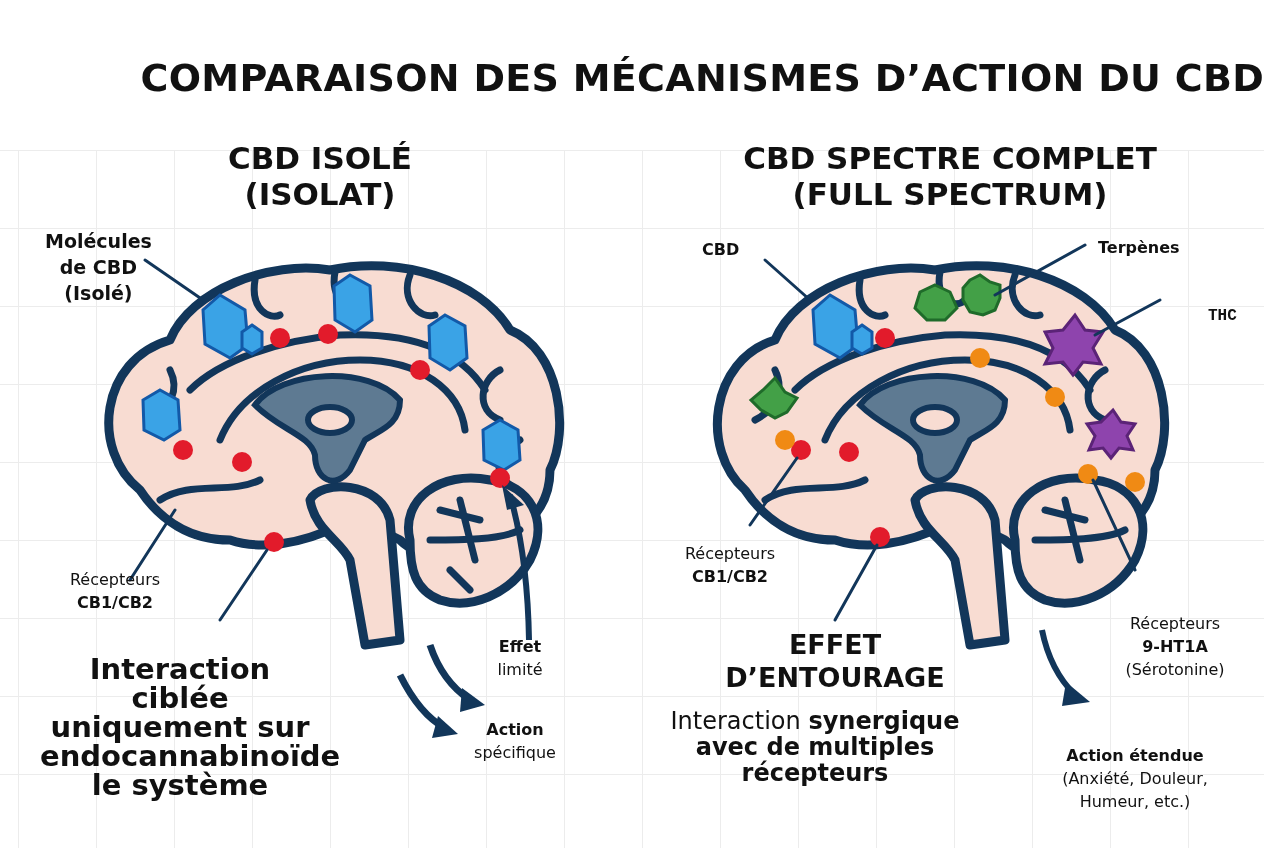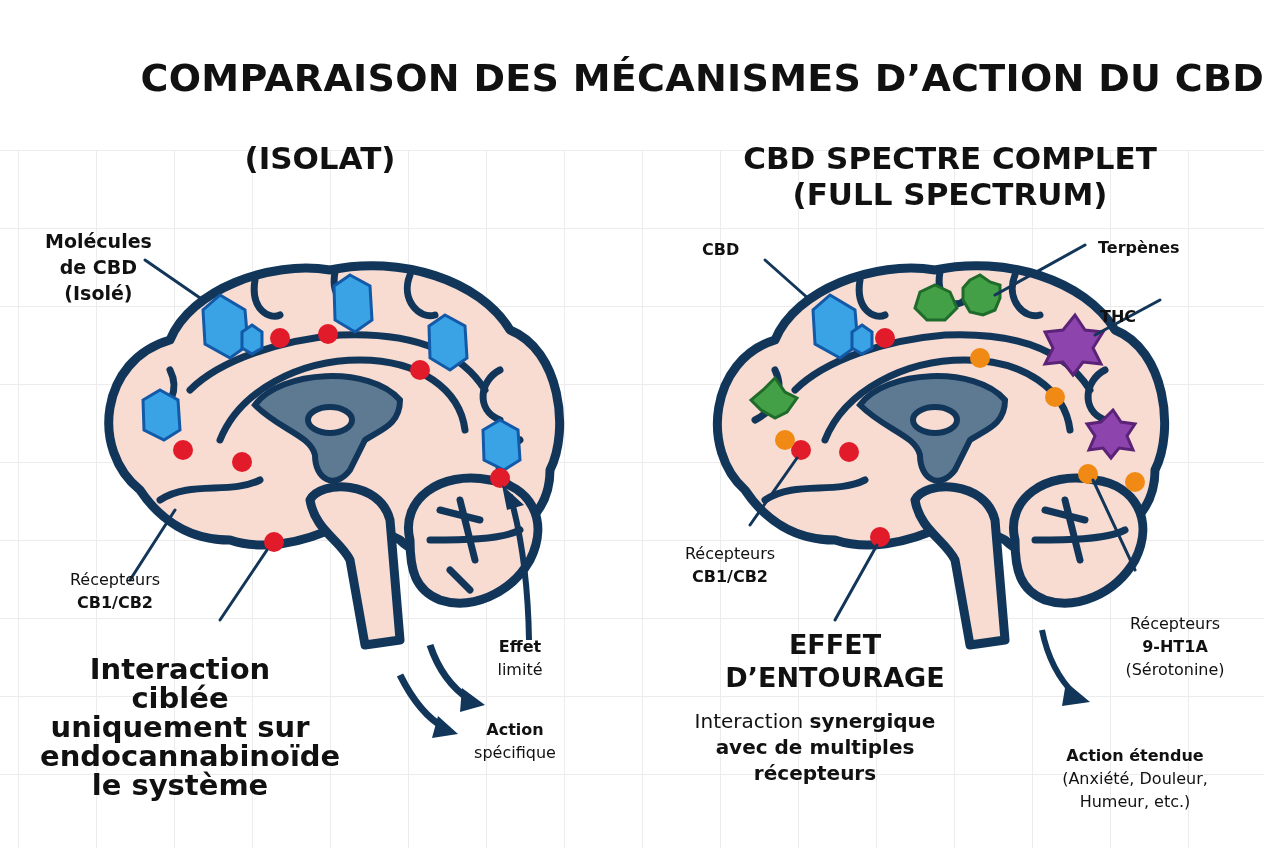--- a/index.html
+++ b/index.html
@@ -23,20 +23,21 @@
   svg.brain { position: absolute; }
 </style>
 </head>
 <body>
 
 <div class="grid"></div>
 
 <div class="abs title">COMPARAISON DES MÉCANISMES D’ACTION DU CBD</div>
 
 <div class="abs section-title" style="left:170px; top:140px; width:300px;">
+  <div>CBD ISOLÉ</div>
   <div>(ISOLAT)</div>
 </div>
 
 <div class="abs section-title" style="left:690px; top:140px; width:520px;">
   <div>CBD SPECTRE COMPLET</div>
   <div>(FULL SPECTRUM)</div>
 </div>
 
 <svg class="brain" style="left:80px; top:240px;" width="500" height="420" viewBox="0 0 500 420">
   <g stroke="#12365a" stroke-width="9" stroke-linejoin="round" stroke-linecap="round">
@@ -188,33 +189,33 @@
   </g>
 </svg>
 
 <svg class="abs" style="left:1020px; top:620px;" width="90" height="100" viewBox="0 0 90 100">
   <path d="M22,10 C28,40 40,60 55,75" stroke="#12365a" stroke-width="6" fill="none"></path>
   <polygon points="46,62 70,82 42,86" fill="#12365a"></polygon>
 </svg>
 
 <div class="abs lbl b" style="left:702px; top:238px;">CBD</div>
 <div class="abs lbl b" style="left:1098px; top:236px;">Terpènes</div>
-<div class="abs lbl b" style="left:1100px; top:305px;">THC</div>
+<div class="abs lbl b" style="left:1208px; top:305px;font-family:Liberation Mono, monospace;">THC</div>
 
 <div class="abs lbl center" style="left:655px; top:542px; width:150px;">
   <div>Récepteurs</div>
   <div class="b">CB1/CB2</div>
 </div>
 
 <div class="abs center" style="left:700px; top:628px; width:270px; font-weight:800; font-size:27px; line-height:33px;">
   <div>EFFET</div>
   <div>D’ENTOURAGE</div>
 </div>
 
-<div class="abs lbl center" style="left:665px; top:708px; width:300px; font-size:20px; line-height:26px;">
+<div class="abs lbl center" style="left:665px; top:708px; width:300px; font-size:24px; line-height:26px;">
   <div><span>Interaction </span><span class="b">synergique</span></div>
   <div class="b">avec de multiples</div>
   <div class="b">récepteurs</div>
 </div>
 
 <div class="abs lbl center" style="left:1085px; top:612px; width:180px;">
   <div>Récepteurs</div>
   <div class="b">9-HT1A</div>
   <div>(Sérotonine)</div>
 </div>

